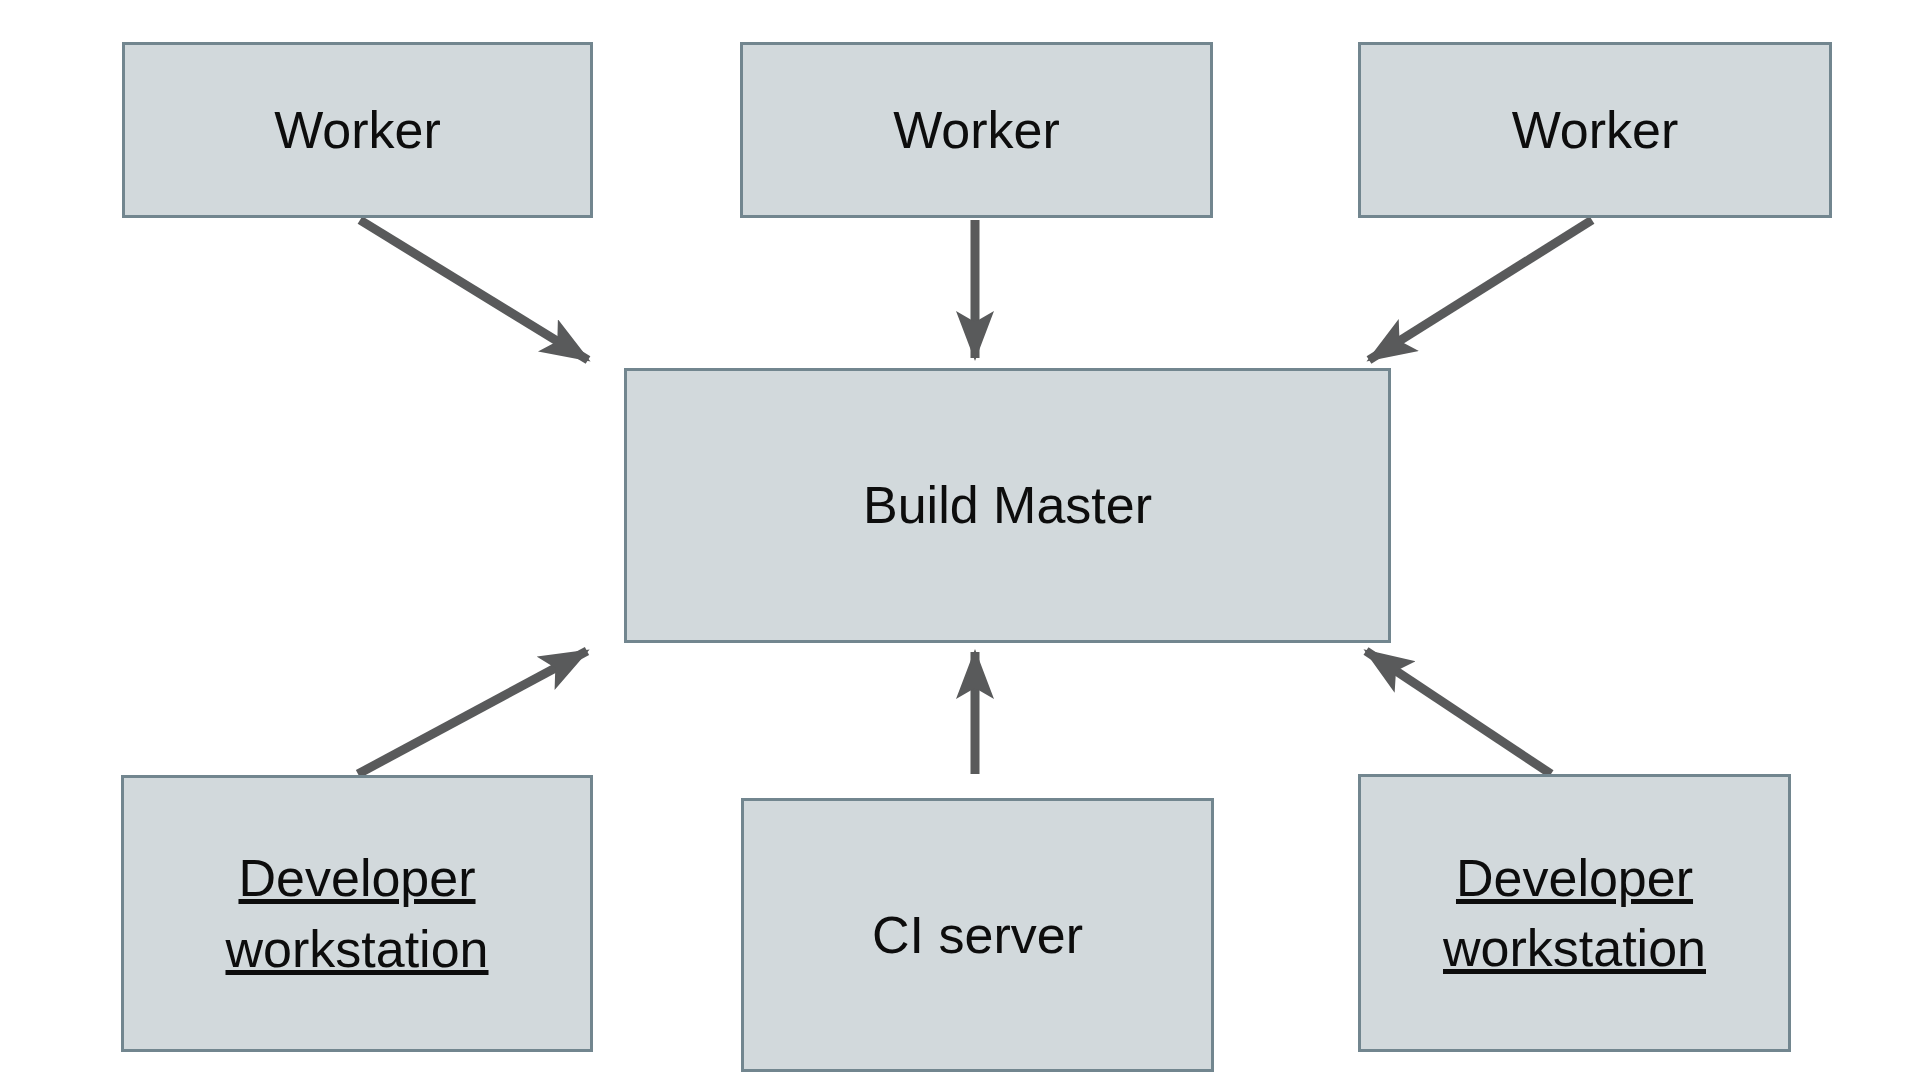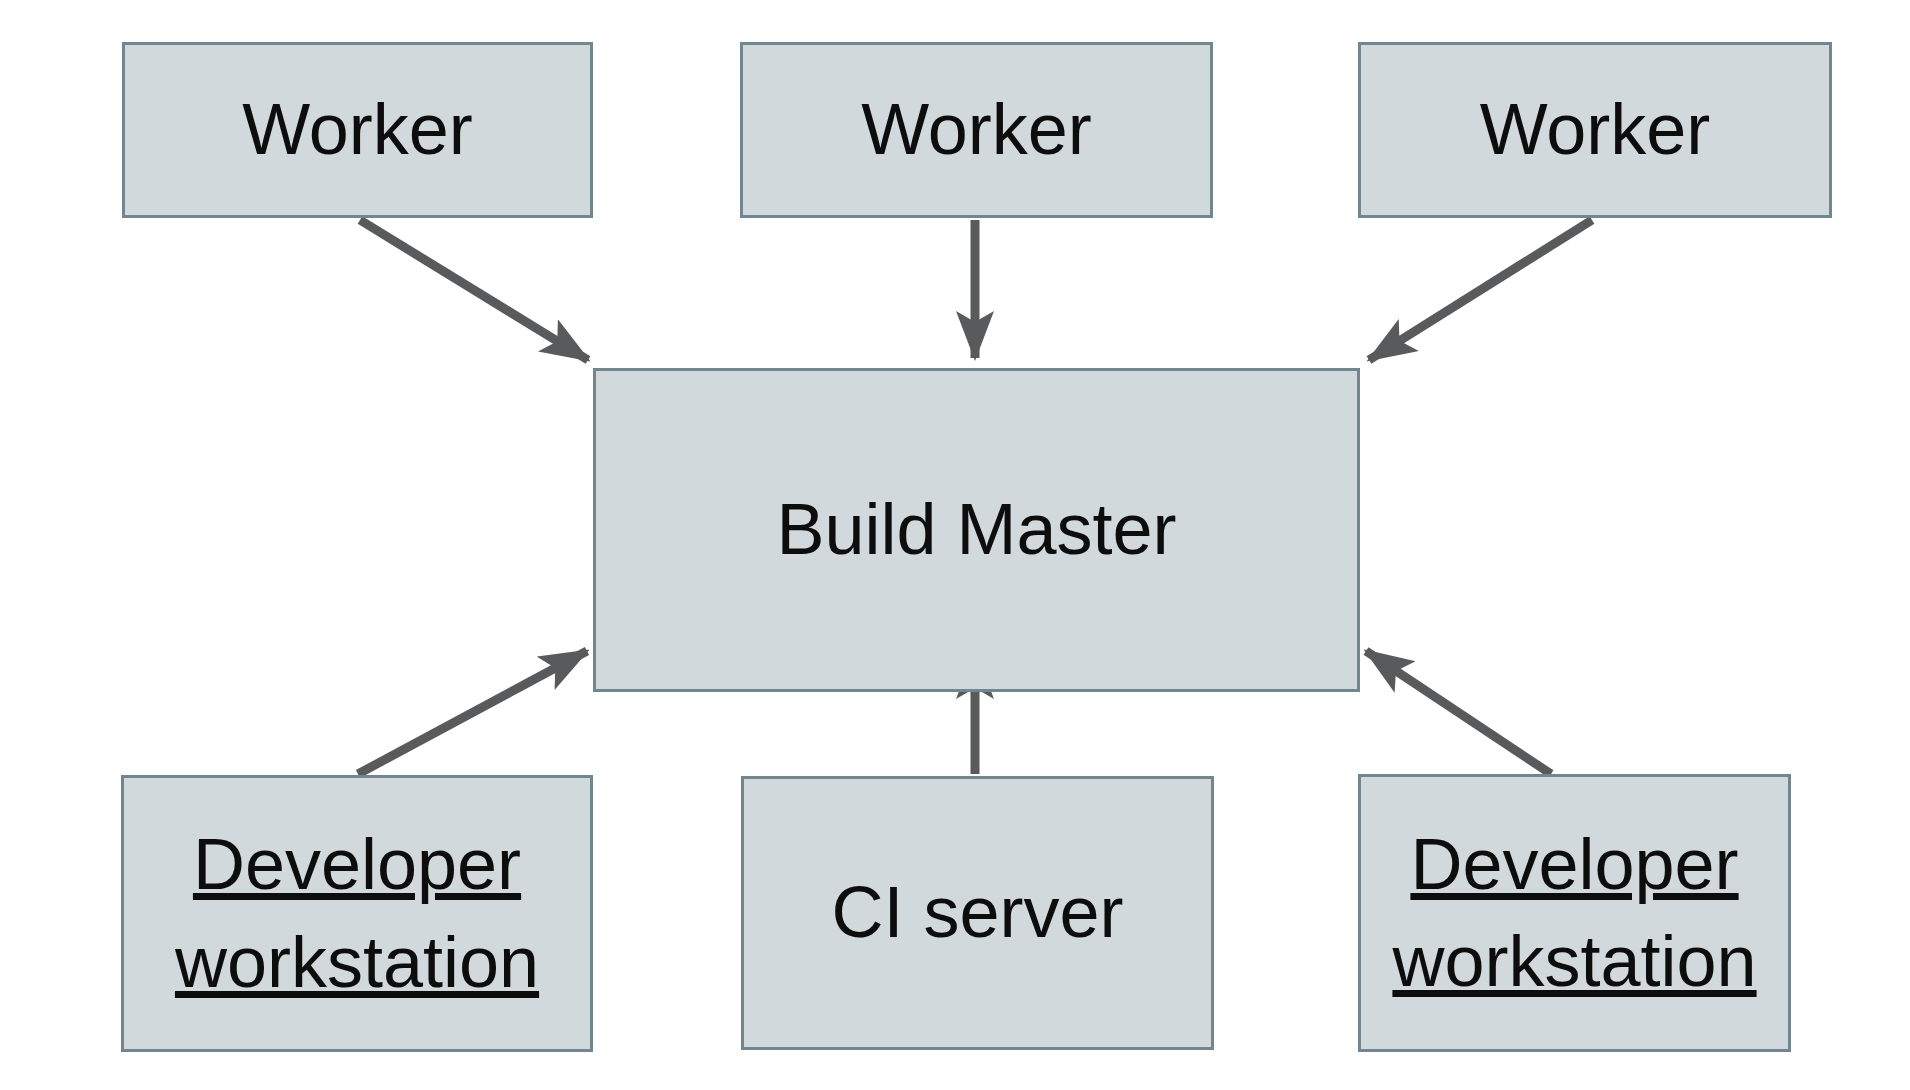--- a/index.html
+++ b/index.html
@@ -33,32 +33,32 @@
   .node{
     position:absolute;
     background:var(--box-fill);
     border:3px solid var(--box-border);
     display:flex;
     align-items:center;
     justify-content:center;
     text-align:center;
   }
   .node-label{
-    font-size:72px;
+    font-size:52px;
     line-height:1.35;
     color:var(--text);
     letter-spacing:0px;
   }
   
   .n-worker-1{left:122px;top:42px;width:471px;height:176px;}
   .n-worker-2{left:740px;top:42px;width:473px;height:176px;}
   .n-worker-3{left:1358px;top:42px;width:474px;height:176px;}
-  .n-build-master{left:593px;top:368px;width:767px;height:324px;align-items:center;}
+  .n-build-master{left:624px;top:368px;width:767px;height:275px;align-items:center;}
   .n-dev-left{left:121px;top:775px;width:472px;height:277px;}
-  .n-ci-server{left:741px;top:776px;width:473px;height:274px;}
+  .n-ci-server{left:741px;top:798px;width:473px;height:274px;}
   .n-dev-right{left:1358px;top:774px;width:433px;height:278px;}
   .n-dev-left .node-label,
   .n-dev-right .node-label{max-width:420px;text-decoration:underline;}
 </style>
 </head>
 <body>
 
 <div class="canvas">
 
   <svg class="arrows" viewBox="0 0 1910 1090" xmlns="http://www.w3.org/2000/svg">

